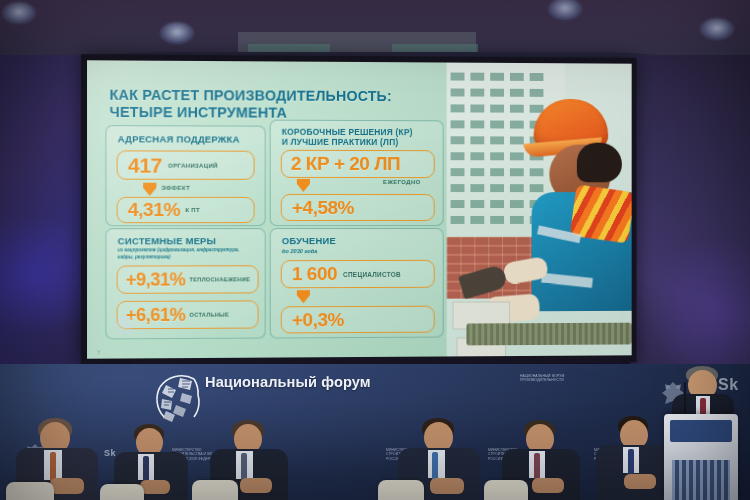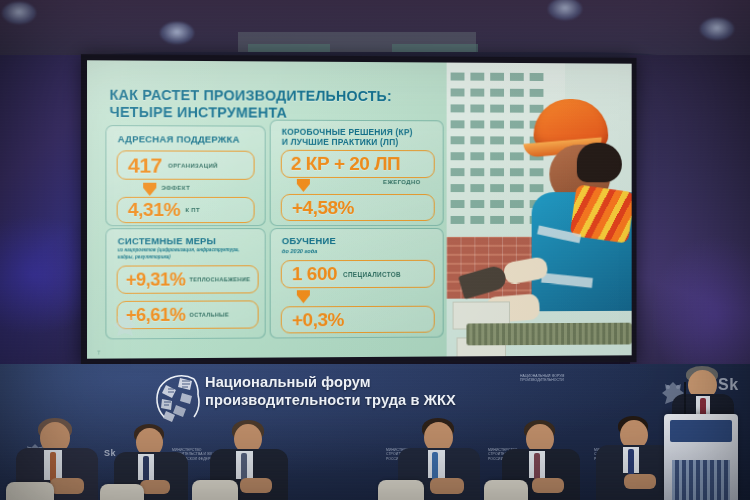--- a/index.html
+++ b/index.html
@@ -335,21 +335,20 @@
     </g>
     <g stroke="#3c4f78" stroke-width=".9">
       <path d="M32 8 h8 M32 11 h8 M32 14 h6"></path>
       <path d="M18 16 h6 M18 19 h6"></path>
       <path d="M14 29 h7 M14 32 h5"></path>
     </g>
   </svg>
 
   <div class="forum-text">
     <div>Национальный форум</div>
-    <div>производительности труда в ЖКХ</div>
   </div>
 
   <div class="person" style="left:10px;top:418px;width:110px;height:82px;">
     <div class="hair" style="left:28px;top:0px;width:34px;height:22px;background:#6d564a;"></div>
     <div class="head" style="left:30px;top:4px;width:30px;height:32px;"></div>
     <div class="torso" style="left:6px;top:30px;width:82px;height:58px;background:#2b2f42;"></div>
     <div class="shirt" style="left:34px;top:32px;width:18px;height:30px;"></div>
     <div class="tie" style="left:40px;top:34px;height:30px;background:#b4673f;"></div>
     <div class="hands" style="left:40px;top:60px;width:34px;height:16px;"></div>
     <div class="chair" style="left:-4px;top:64px;width:48px;height:36px;"></div>

